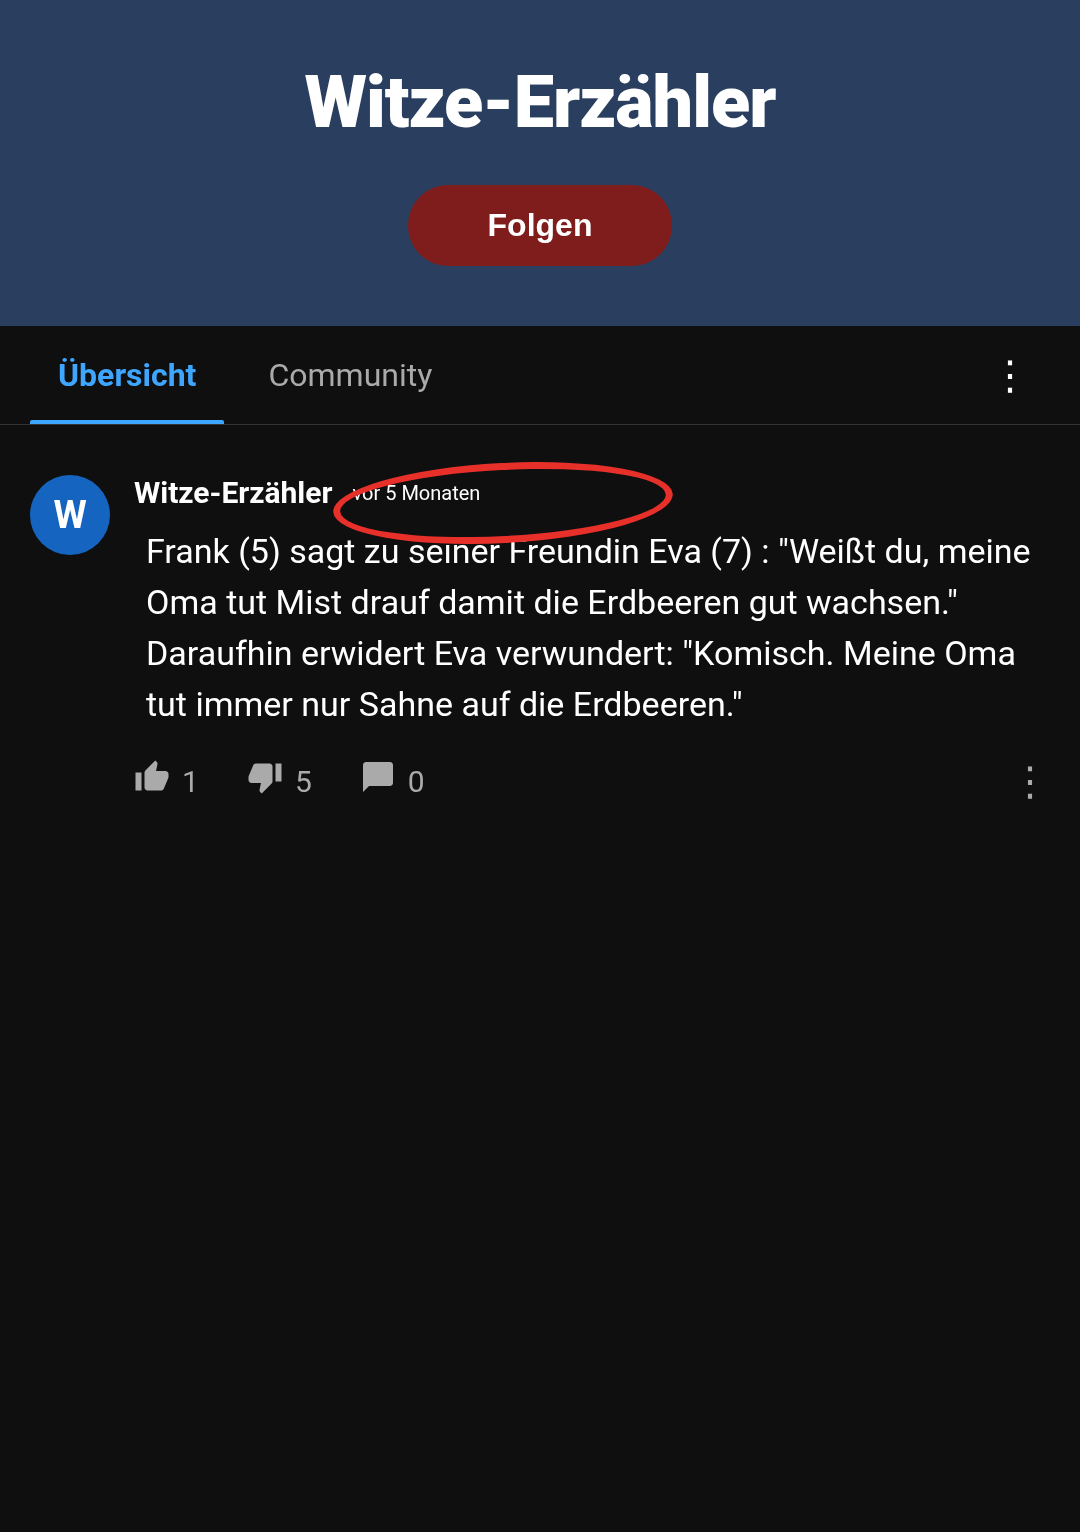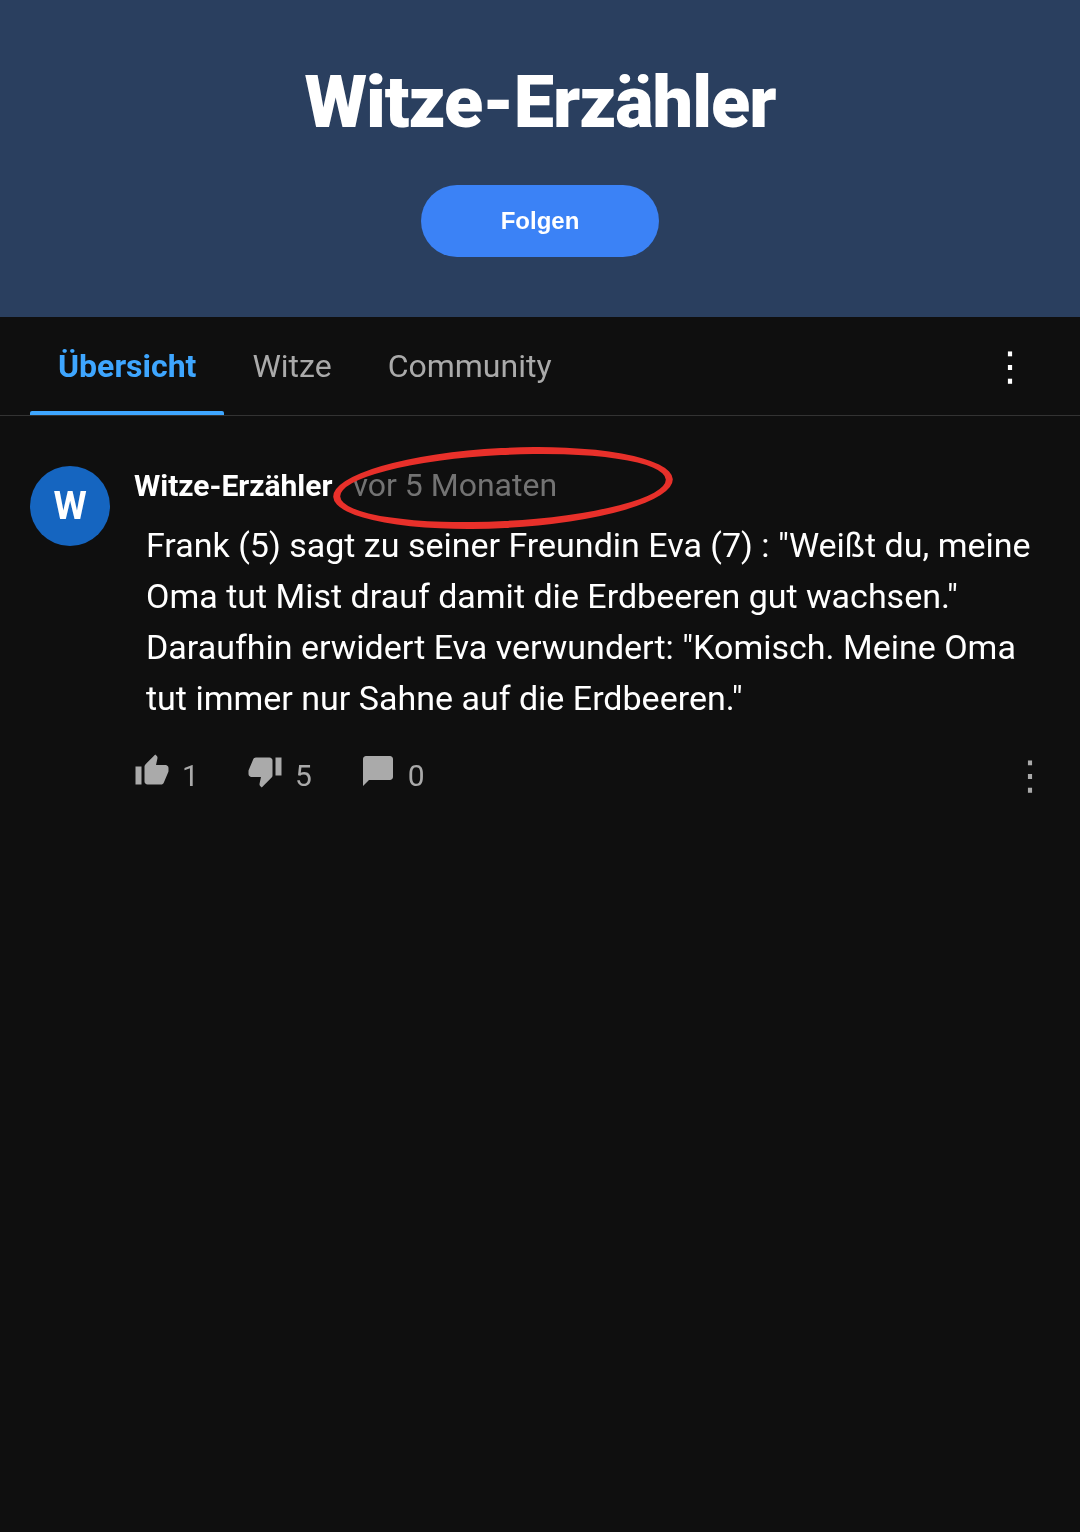--- a/index.html
+++ b/index.html
@@ -51,39 +51,40 @@
       transform: rotate(-5deg);
     }
 
     .profile-meta {
       font-size: 32px;
       color: #cccccc;
       margin-bottom: 40px;
     }
 
     .follow-button {
-      background: #3b82f6;
+      background: #7f1d1d;
       color: #ffffff;
       border: none;
       border-radius: 40px;
       padding: 22px 80px;
-      font-size: 24px;
+      font-size: 32px;
       font-weight: 700;
       cursor: pointer;
       display: inline-block;
     }
 
     
     .tab-bar {
       background: #0f0f0f;
       display: flex;
       align-items: center;
       padding: 0 30px;
       border-bottom: 1px solid #333;
       position: relative;
+      gap: 16px;
     }
 
     .tab-item {
       padding: 30px 28px;
       font-size: 32px;
       color: #aaaaaa;
       cursor: pointer;
       position: relative;
       white-space: nowrap;
     }
@@ -151,22 +152,22 @@
       position: relative;
     }
 
     .post-author {
       font-size: 30px;
       font-weight: 700;
       color: #ffffff;
     }
 
     .post-time {
-      font-size: 32px;
-      color: #737373;
+      font-size: 20px;
+      color: #ffffff;
       position: relative;
     }
 
     
     .red-circle-time {
       position: absolute;
       top: -18px;
       left: -20px;
       width: 340px;
       height: 80px;
@@ -227,23 +228,20 @@
 
 
   <button class="follow-button">Folgen</button>
 </div>
 
 <div class="tab-bar">
   <div class="tab-item active">
     <span>Übersicht</span>
   </div>
   <div class="tab-item">
-    <span>Witze</span>
-  </div>
-  <div class="tab-item">
     <span>Community</span>
   </div>
   <div class="tab-more">⋮</div>
 </div>
 
 <div class="content-section">
   <div class="post-item">
 
     <div class="avatar">
       <span>W</span>

